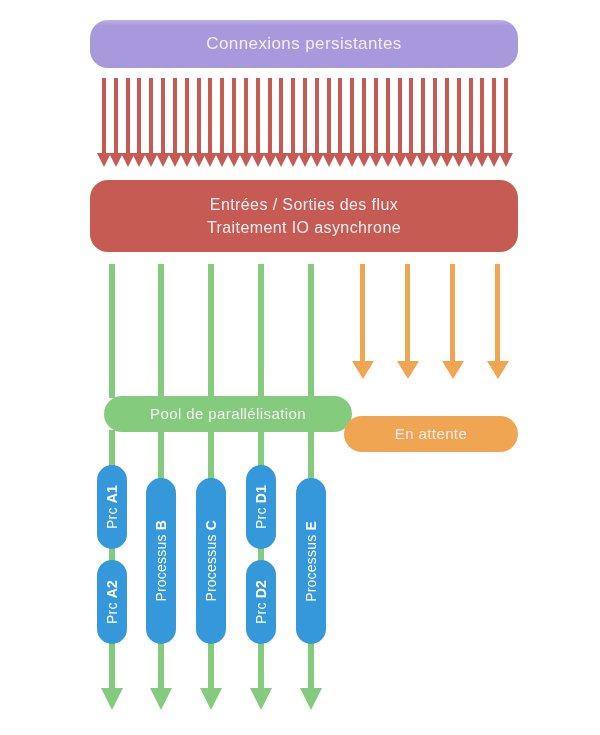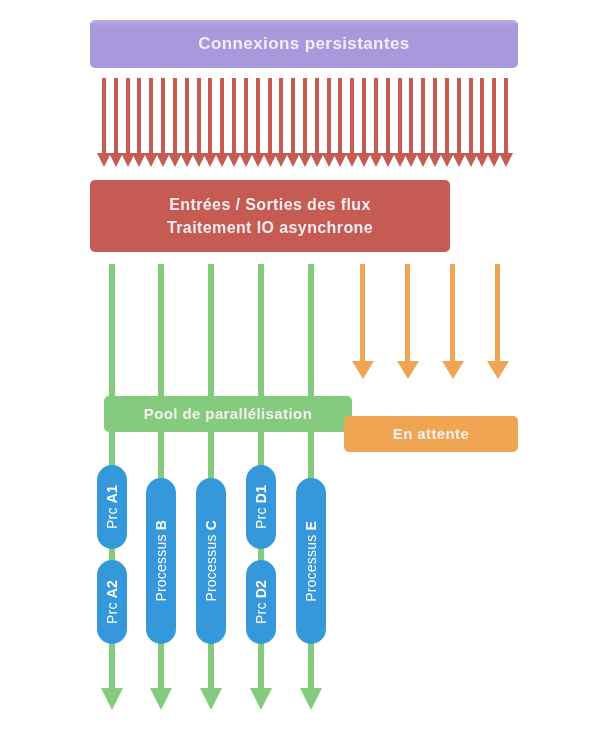--- a/index.html
+++ b/index.html
@@ -12,40 +12,39 @@
     position:relative;
     width:600px;
     height:735px;
     background:#ffffff;
     overflow:hidden;
   }
 
   
   .box{
     position:absolute;
-    border-radius:5px;
+    border-radius:18px;
     display:flex;
     flex-direction:column;
     align-items:center;
     justify-content:center;
     color:#f4eef2;
     text-align:center;
     box-sizing:border-box;
     letter-spacing:.4px;
-    font-weight:bold;
   }
   .box-line{display:block;line-height:1.45;}
 
   #box-persistent{
     left:90px; top:20px; width:428px; height:48px;
     background:#a898dc;
     font-size:17px;
   }
   #box-io{
-    left:90px; top:180px; width:360px; height:72px;
+    left:90px; top:180px; width:428px; height:72px;
     background:#c55b52;
     font-size:16px;
   }
   #box-pool{
     left:90px; top:396px; width:248px; height:36px;
     background:#84cb7d;
     font-size:15px;
     margin-left:14px;
   }
   #box-waiting{

